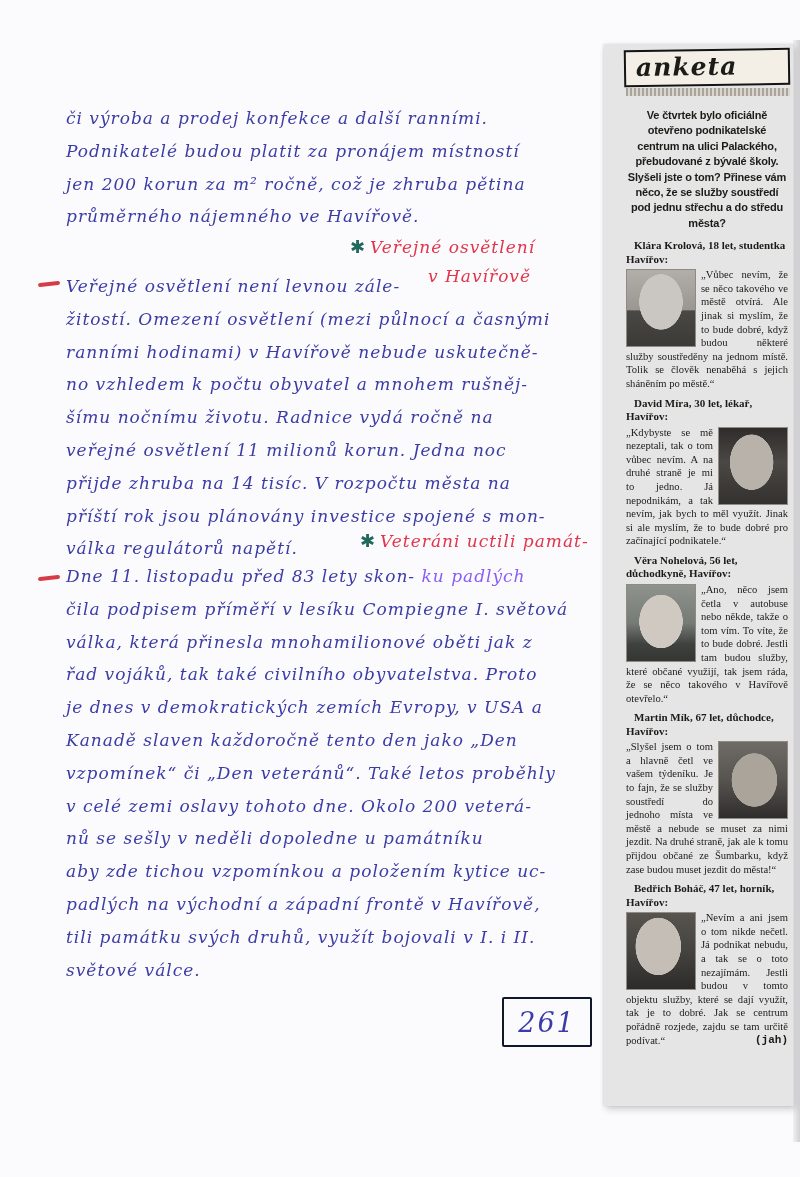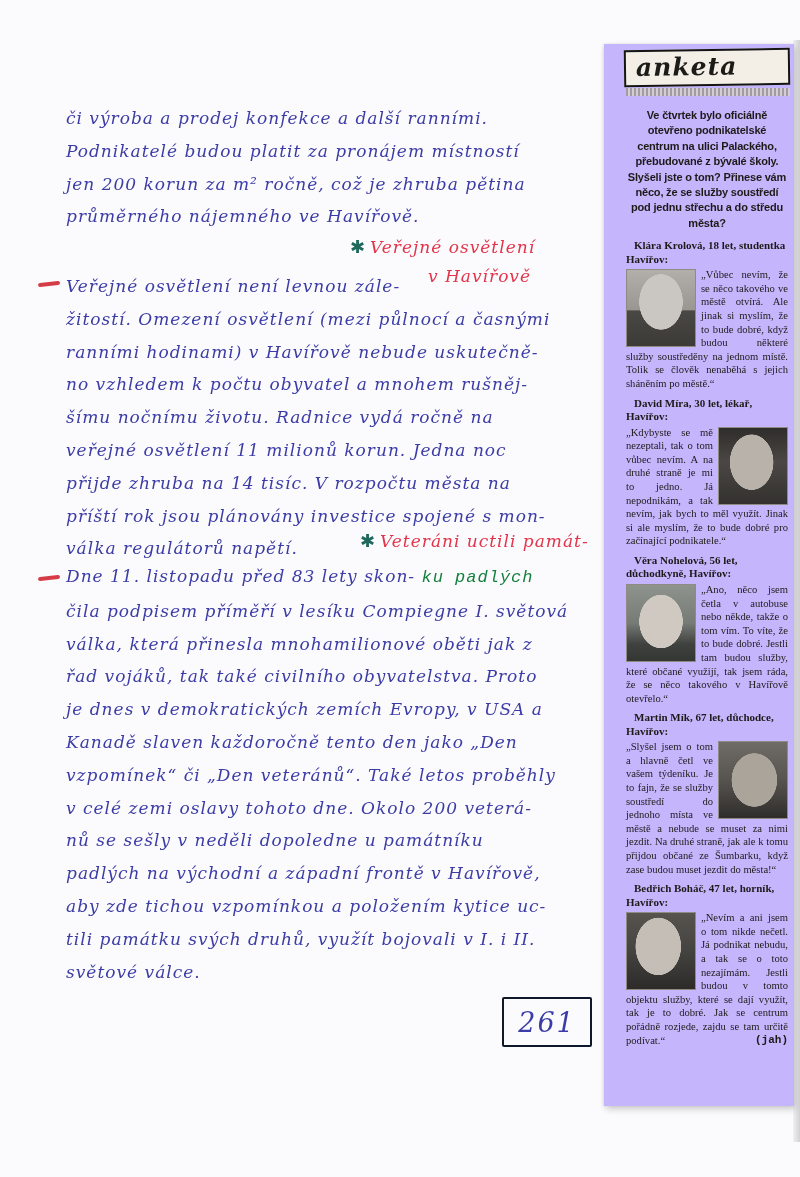--- a/index.html
+++ b/index.html
@@ -16,21 +16,21 @@
   .hw{
     position:absolute;
     color:#3c3ca6;
     font-family:"DejaVu Serif", serif;
     font-style:italic;
     font-size:17px;
     letter-spacing:1px;
     line-height:32.8px;
     white-space:nowrap;
   }
-  .hw .red{color:#15803d;font-family:Liberation Mono, monospace;}
+  .hw .red{color:#8b5cf6;}
   .red-note{
     position:absolute;
     color:#e2344a;
     font-family:"DejaVu Serif", serif;
     font-style:italic;
     font-size:17px;
     letter-spacing:1px;
     white-space:nowrap;
   }
   .star{
@@ -60,21 +60,21 @@
     font-style:italic;
     font-size:27px;
     letter-spacing:2px;
   }
 
   
   .clipping{
     position:absolute;
     left:604px;top:44px;
     width:190px;min-height:1062px;
-    background:#c4b5fd;
+    background:#e5e5e5;
     box-shadow:2px 3px 7px rgba(0,0,0,0.20), -1px 0 2px rgba(0,0,0,0.08);
     padding:0 0 6px 16px;
     box-sizing:border-box;
     color:#1d1b18;
   }
   .clip-header{
     margin:5px 4px 0 4px;
     border:2px solid #141414;
     background:#f3efe7;
     padding:1px 8px 3px 10px;
@@ -192,22 +192,22 @@
   <div class="hw" style="left:66px;top:560px;">
     <div><span>Dne 11. listopadu před 83 lety skon-</span> <span class="red">ku padlých</span></div>
     <div>čila podpisem příměří v lesíku Compiegne I. světová</div>
     <div>válka, která přinesla mnohamilionové oběti jak z</div>
     <div>řad vojáků, tak také civilního obyvatelstva. Proto</div>
     <div>je dnes v demokratických zemích Evropy, v USA a</div>
     <div>Kanadě slaven každoročně tento den jako „Den</div>
     <div>vzpomínek“ či „Den veteránů“. Také letos proběhly</div>
     <div>v celé zemi oslavy tohoto dne. Okolo 200 veterá-</div>
     <div>nů se sešly v neděli dopoledne u památníku</div>
+    <div>aby zde tichou vzpomínkou a položením kytice uc-</div>
     <div>padlých na východní a západní frontě v Havířově,</div>
-    <div>aby zde tichou vzpomínkou a položením kytice uc-</div>
     <div>tili památku svých druhů, využít bojovali v I. i II.</div>
     <div>světové válce.</div>
   </div>
 
   <div class="pagenum-box">
     <span>261</span>
   </div>
 
   <div class="clipping">
 

